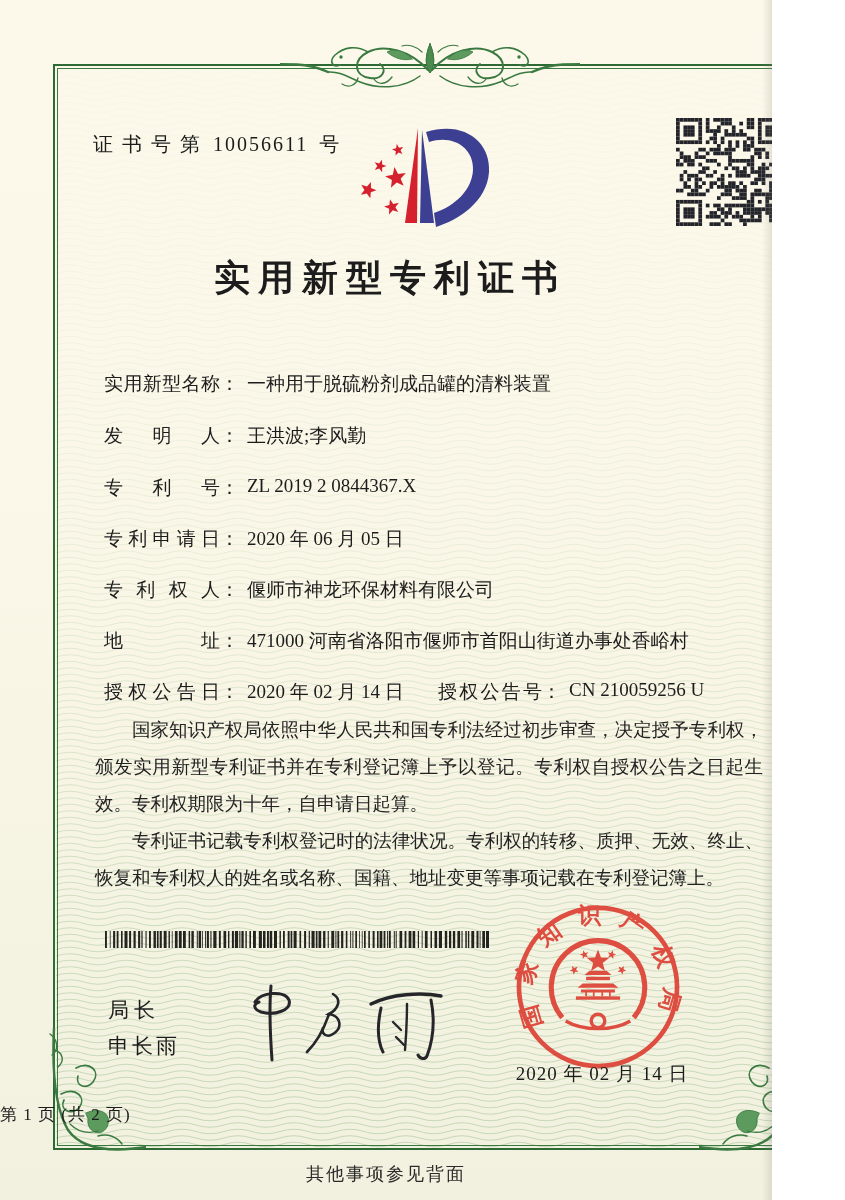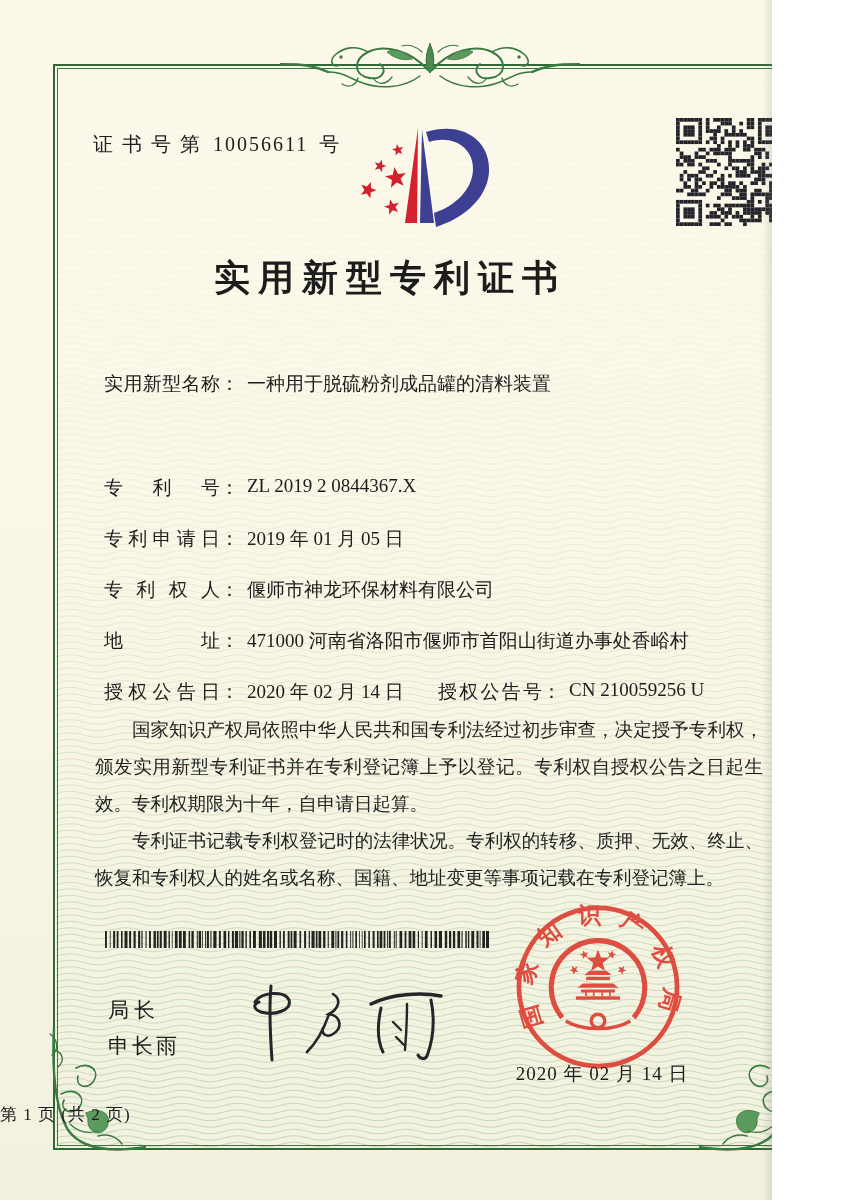--- a/index.html
+++ b/index.html
@@ -714,25 +714,28 @@
       <rect x="72" y="112" width="4" height="4" fill="#23232a"></rect>
       <rect x="108" y="112" width="4" height="4" fill="#23232a"></rect>
       <rect x="112" y="112" width="4" height="4" fill="#23232a"></rect>
     </svg>
 
   <div class="content title">实用新型专利证书</div>
 
   <div class="content frow" style="top:371px">
     <span class="flabel">实用新型名称</span><span class="fcolon">：</span><span class="fvalue">一种用于脱硫粉剂成品罐的清料装置</span>
   </div>
+  <div class="content frow" style="top:423px">
+    <span class="flabel">发明人</span><span class="fcolon">：</span><span class="fvalue">王洪波;李风勤</span>
+  </div>
   <div class="content frow" style="top:475px">
     <span class="flabel">专利号</span><span class="fcolon">：</span><span class="fvalue">ZL 2019 2 0844367.X</span>
   </div>
   <div class="content frow" style="top:526px">
-    <span class="flabel">专利申请日</span><span class="fcolon">：</span><span class="fvalue">2019 年 01 月 05 日</span>
+    <span class="flabel">专利申请日</span><span class="fcolon">：</span><span class="fvalue">2020 年 06 月 05 日</span>
   </div>
   <div class="content frow" style="top:577px">
     <span class="flabel">专利权人</span><span class="fcolon">：</span><span class="fvalue">偃师市神龙环保材料有限公司</span>
   </div>
   <div class="content frow" style="top:628px">
     <span class="flabel">地址</span><span class="fcolon">：</span><span class="fvalue">471000  河南省洛阳市偃师市首阳山街道办事处香峪村</span>
   </div>
   <div class="content frow" style="top:679px">
     <span class="flabel">授权公告日</span><span class="fcolon">：</span><span class="fvalue">2020 年 02 月 14 日</span>
     <span class="grant2">
@@ -895,14 +898,15 @@
       <path d="M 94,34 C 88,52 81,63 72,72" stroke-width="2.6"></path>
       <path d="M 136,24 C 156,14 186,12 206,16" stroke-width="3.4"></path>
       <path d="M 146,28 C 142,46 142,60 148,72"></path>
       <path d="M 196,20 C 200,40 198,60 192,76 C 190,80 185,79 183,75"></path>
       <path d="M 158,42 l 8,8 M 161,57 l 8,8" stroke-width="2.4"></path>
       <path d="M 172,24 C 172,44 171,58 170,70" stroke-width="2.4"></path>
     </g>
   </svg>
 
   <div class="content pageno">第 1 页 (共 2 页)</div>
+  <div class="content backnote">其他事项参见背面</div>
 
 </div>
 
 </body></html>

